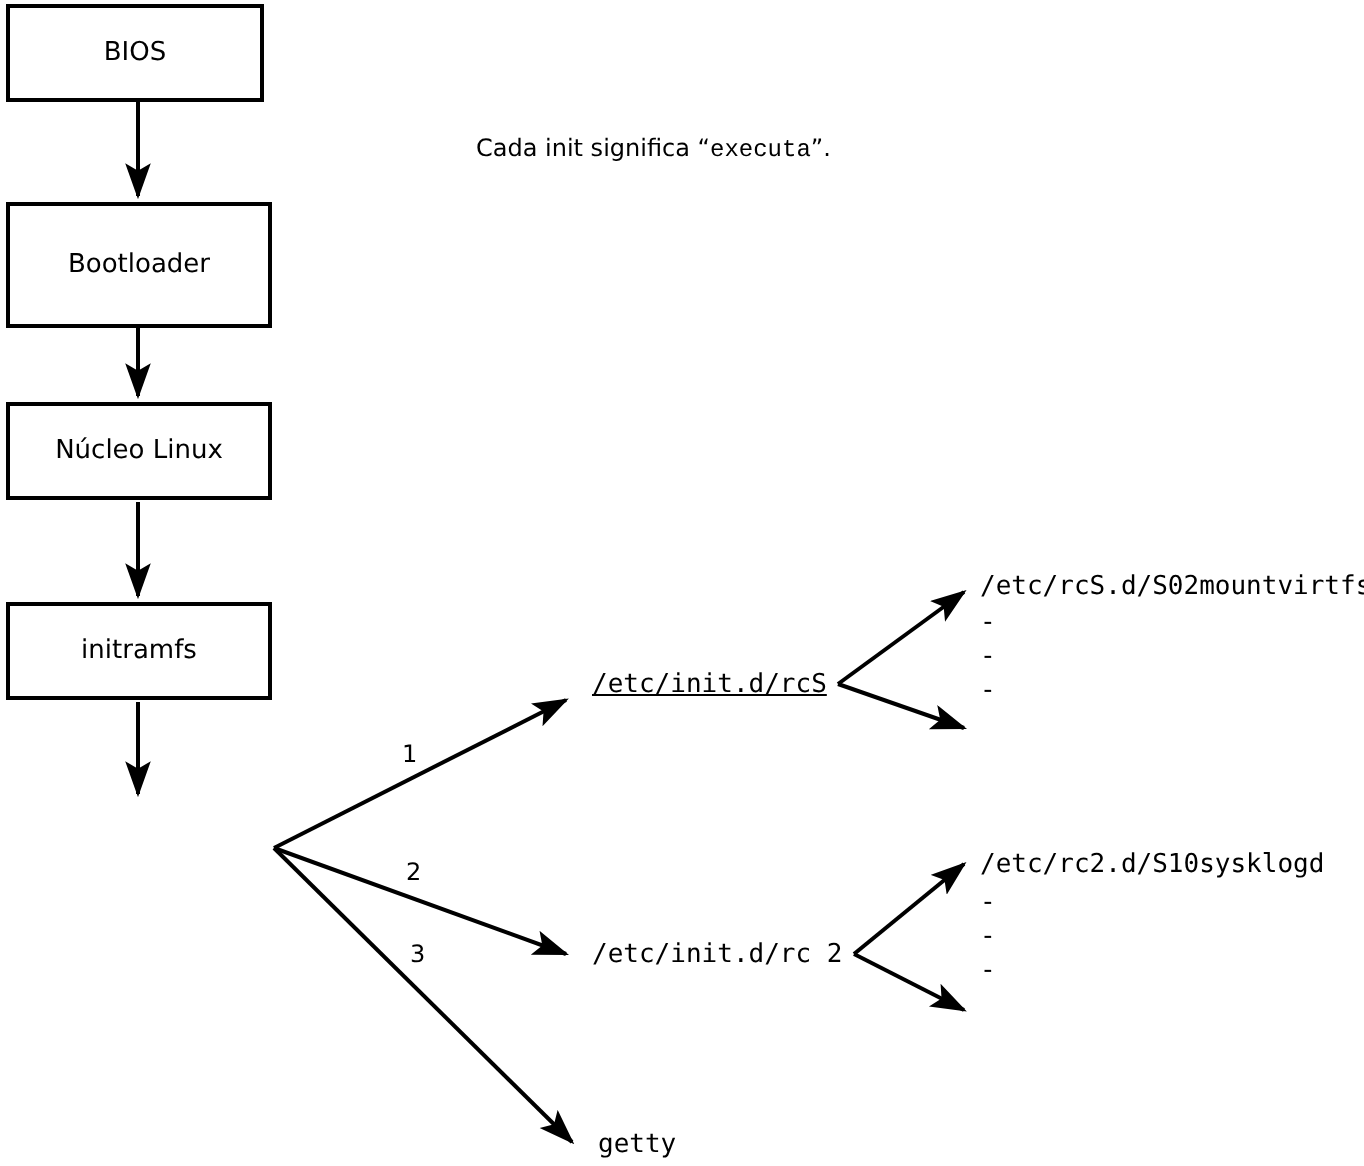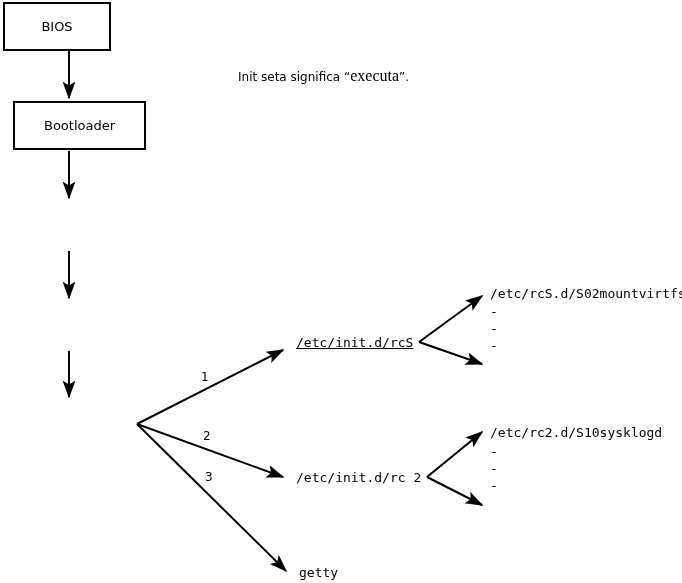--- a/index.html
+++ b/index.html
@@ -41,22 +41,22 @@
     white-space: nowrap;
   }
   .caption {
     position: absolute;
     font-family: "DejaVu Sans", "Liberation Sans", sans-serif;
     font-size: 12px;
     color: #000000;
     white-space: nowrap;
   }
   .caption .mono-word {
-    font-family: Liberation Serif, serif;
-    font-size: 16px;
+    font-family: Liberation Mono, monospace;
+    font-size: 12px;
     margin-top: 17px;
   }
   .path-label {
     position: absolute;
     font-family: "DejaVu Sans Mono", "Liberation Mono", monospace;
     font-size: 13px;
     line-height: 1;
     color: #000000;
     white-space: nowrap;
   }
@@ -96,33 +96,39 @@
     <line x1="137" y1="424" x2="283" y2="477" stroke="#000000" stroke-width="2" marker-end="url(#arrowhead)"></line>
     <line x1="137" y1="424" x2="286" y2="571" stroke="#000000" stroke-width="2" marker-end="url(#arrowhead)"></line>
 
     <line x1="419" y1="342" x2="482" y2="296" stroke="#000000" stroke-width="2" marker-end="url(#arrowhead)"></line>
     <line x1="419" y1="342" x2="482" y2="364" stroke="#000000" stroke-width="2" marker-end="url(#arrowhead)"></line>
 
     <line x1="427" y1="477" x2="482" y2="432" stroke="#000000" stroke-width="2" marker-end="url(#arrowhead)"></line>
     <line x1="427" y1="477" x2="482" y2="505" stroke="#000000" stroke-width="2" marker-end="url(#arrowhead)"></line>
   </svg>
 
-  <div class="node-box" style="left:3px; top:2px; width:108px; height:49px;">
+  <div class="node-box" style="left:3px; top:2px; width:129px; height:49px;">
     <span>BIOS</span>
   </div>
 
-  <div class="node-box" style="left:13px; top:101px; width:133px; height:49px;">
+  <div class="node-box" style="left:3px; top:101px; width:133px; height:63px;">
     <span>Bootloader</span>
   </div>
 
+  <div class="node-box" style="left:3px; top:201px; width:133px; height:49px;">
+    <span>Núcleo Linux</span>
+  </div>
 
+  <div class="node-box" style="left:3px; top:301px; width:133px; height:49px;">
+    <span>initramfs</span>
+  </div>
 
 
   <div class="caption" style="left:238px; top:67px;">
-    <span>Init seta significa “</span><span class="mono-word">executa</span><span>”.</span>
+    <span>Cada init significa “</span><span class="mono-word">executa</span><span>”.</span>
   </div>
 
   <div class="edge-num" style="left:201px; top:371px;">1</div>
   <div class="edge-num" style="left:203px; top:430px;">2</div>
   <div class="edge-num" style="left:205px; top:471px;">3</div>
 
   <div class="path-label" style="left:296px; top:336px;text-decoration:underline;">/etc/init.d/rcS</div>
   <div class="path-label" style="left:296px; top:471px;text-align:center;">/etc/init.d/rc 2</div>
   <div class="path-label" style="left:299px; top:566px;">getty</div>
 

